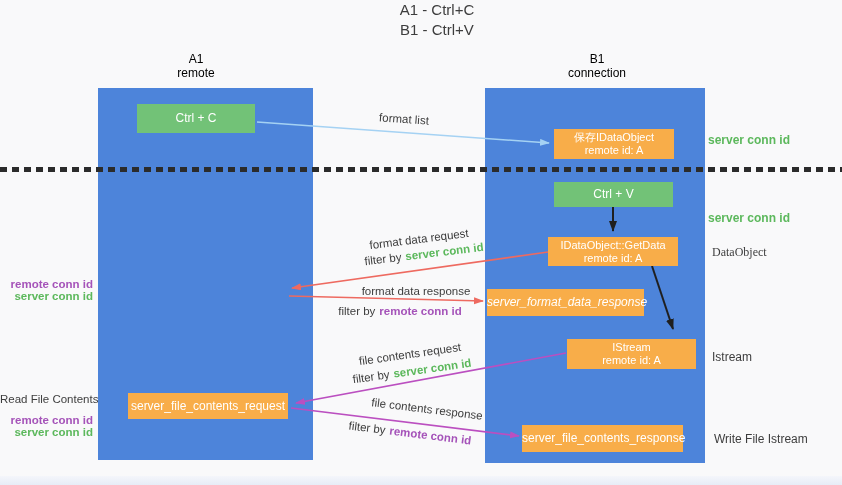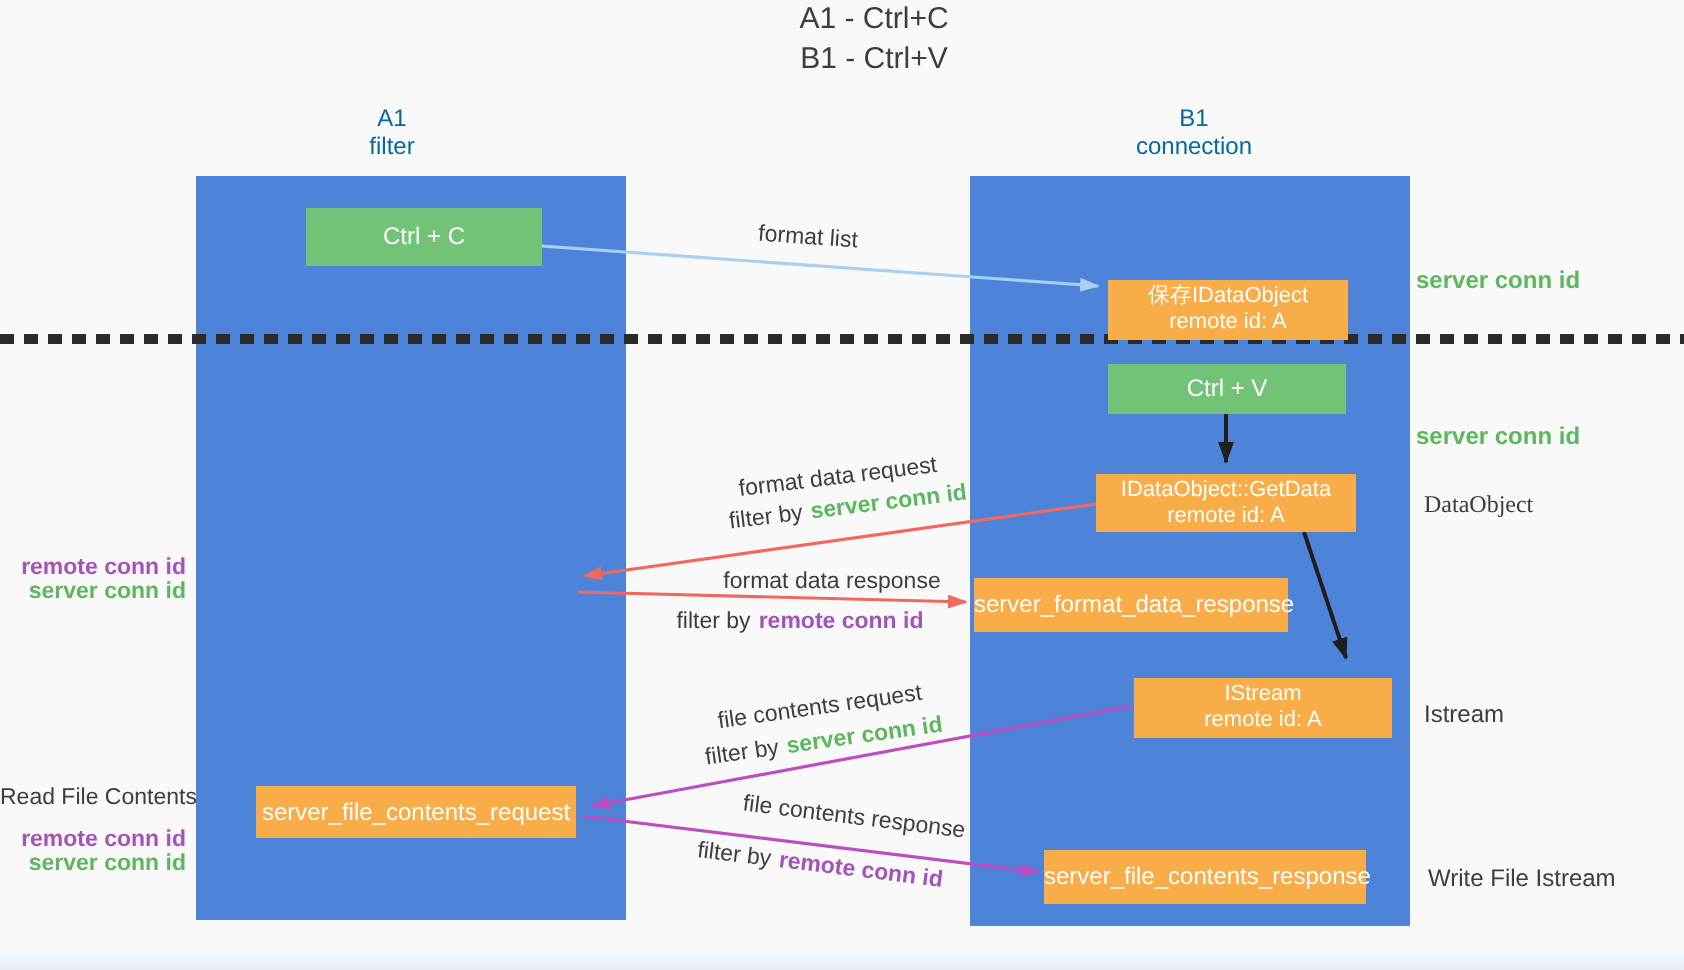--- a/index.html
+++ b/index.html
@@ -11,21 +11,21 @@
     background: #f9f9fa;
     overflow: hidden;
   }
   .title {
     position: absolute; left: 16px; top: 8; width: 842px;
     text-align: center; color: #3d3d3d;
     font-size: 15px; line-height: 20px;
   }
   .col-header {
     position: absolute; width: 140px; text-align: center;
-    color: #0369a1; font-size: 12px; line-height: 14px;
+    color: #000000; font-size: 12px; line-height: 14px;
   }
   .col {
     position: absolute; background: #4d84da;
   }
   .dotted-line {
     position: absolute; left: 0; top: 167px; width: 842px; height: 5px;
     background: repeating-linear-gradient(to right, #2b2b2b 0 7px, transparent 7px 12px);
   }
   .arrows { position: absolute; left: 0; top: 0; z-index: 3; }
   .box {
@@ -67,21 +67,21 @@
 
 <div class="canvas">
 
   <div class="title">
     <div>A1 - Ctrl+C</div>
     <div>B1 - Ctrl+V</div>
   </div>
 
   <div class="col-header" style="left:126px; top:52px;">
     <div>A1</div>
-    <div>filter</div>
+    <div>remote</div>
   </div>
   <div class="col-header" style="left:527px; top:52px;">
     <div>B1</div>
     <div>connection</div>
   </div>
 
   <div class="col" style="left:98px; top:88px; width:215px; height:372px;"></div>
   <div class="col" style="left:485px; top:88px; width:220px; height:375px;"></div>
 
   <div class="dotted-line"></div>
@@ -103,40 +103,40 @@
     </defs>
     <line x1="257" y1="122" x2="549" y2="143" stroke="#a5d2f3" stroke-width="1.6" marker-end="url(#ah-blue)"></line>
     <line x1="613" y1="207" x2="613" y2="231" stroke="#1f1f1f" stroke-width="2" marker-end="url(#ah-black)"></line>
     <line x1="652" y1="266" x2="673" y2="329" stroke="#1f1f1f" stroke-width="2" marker-end="url(#ah-black)"></line>
     <line x1="548" y1="252" x2="292" y2="288" stroke="#ee6a60" stroke-width="1.6" marker-end="url(#ah-red)"></line>
     <line x1="289" y1="296" x2="483" y2="301" stroke="#ee6a60" stroke-width="1.6" marker-end="url(#ah-red)"></line>
     <line x1="566" y1="353" x2="296" y2="403" stroke="#bb4fc0" stroke-width="1.6" marker-end="url(#ah-magenta)"></line>
     <line x1="291" y1="408" x2="519" y2="436" stroke="#bb4fc0" stroke-width="1.6" marker-end="url(#ah-magenta)"></line>
   </svg>
 
-  <div class="box green" style="left:137px; top:104px; width:118px; height:29px;margin-left:16px;">
+  <div class="box green" style="left:137px; top:104px; width:118px; height:29px;">
     <div>Ctrl + C</div>
   </div>
 
-  <div class="box orange" style="left:554px; top:140px; width:120px; height:30px;">
+  <div class="box orange" style="left:554px; top:129px; width:120px; height:30px;">
     <div class="ln">保存IDataObject</div>
     <div class="ln">remote id: A</div>
   </div>
 
   <div class="box green" style="left:554px; top:182px; width:119px; height:25px;">
     <div>Ctrl + V</div>
   </div>
 
   <div class="box orange" style="left:548px; top:237px; width:130px; height:29px;">
     <div class="ln">IDataObject::GetData</div>
     <div class="ln">remote id: A</div>
   </div>
 
 
-  <div class="box orange" style="left:487px; top:289px; width:157px; height:27px;">
+  <div class="box orange" style="left:487px; top:289px; width:157px; height:27px;font-style:italic;">
     <div>server_format_data_response</div>
   </div>
 
   <div class="box orange" style="left:567px; top:339px; width:129px; height:30px;">
     <div class="ln">IStream</div>
     <div class="ln">remote id: A</div>
   </div>
 
   <div class="box orange" style="left:522px; top:425px; width:161px; height:27px;">
     <div>server_file_contents_response</div>

